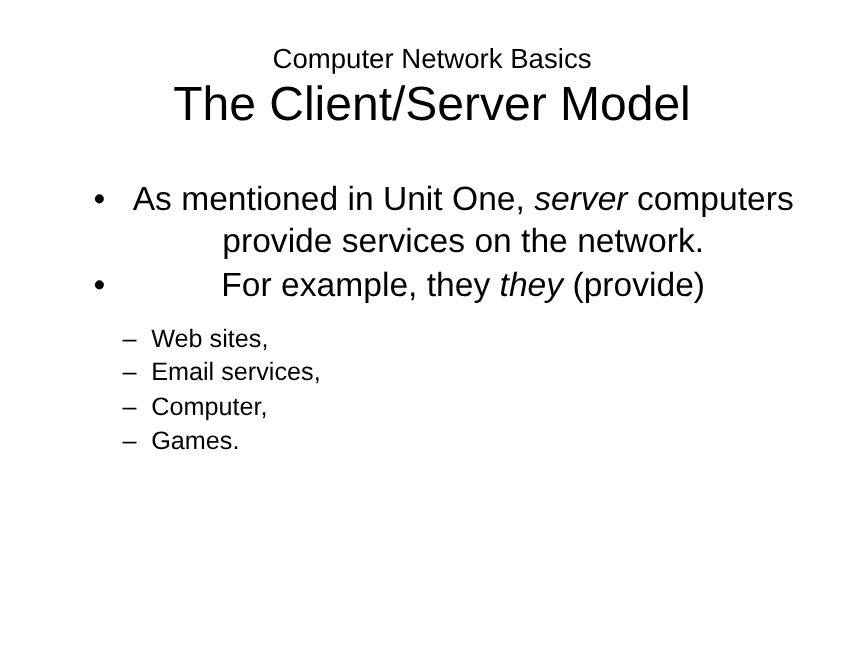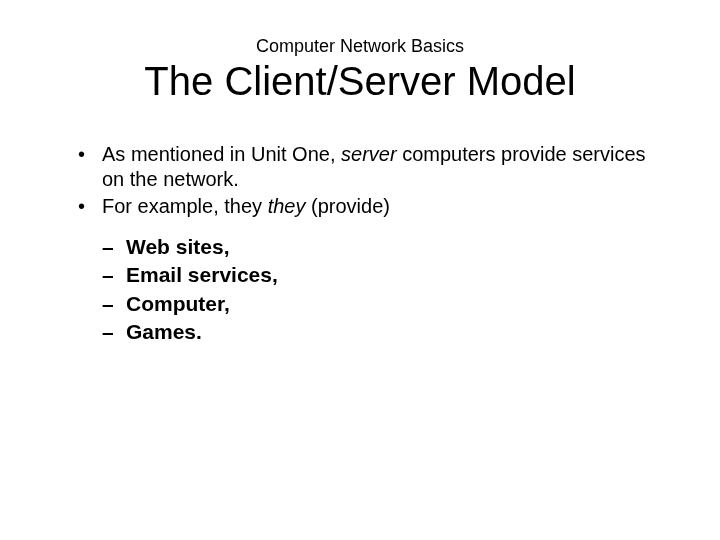--- a/index.html
+++ b/index.html
@@ -9,52 +9,52 @@
       background: #ffffff;
       font-family: Arial, Helvetica, sans-serif;
       color: #000000;
       overflow: hidden;
     }
     .slide {
       padding: 36px 50px 0 50px;
     }
     .overtitle {
       text-align: center;
-      font-size: 18px;
+      font-size: 23px;
       font-weight: 400;
       margin-bottom: 2px;
     }
     .title {
       text-align: center;
       font-size: 40px;
       font-weight: 400;
       margin-bottom: 38px;
     }
     .bullets {
       list-style: none;
       padding-left: 28px;
     }
     .bullets > li {
       position: relative;
-      font-size: 20px;
+      font-size: 28px;
       line-height: 1.25;
       padding-left: 24px;
       margin-bottom: 2px;
+      text-align: center;
     }
     .bullets > li::before {
       content: "•";
       position: absolute;
       left: 0;
       top: 0;
     }
     .sub-bullets {
       list-style: none;
       padding-left: 52px;
       margin-top: 14px;
-      font-weight: bold;
     }
     .sub-bullets > li {
       position: relative;
       font-size: 21px;
       line-height: 1.35;
       padding-left: 24px;
     }
     .sub-bullets > li::before {
       content: "–";
       position: absolute;

